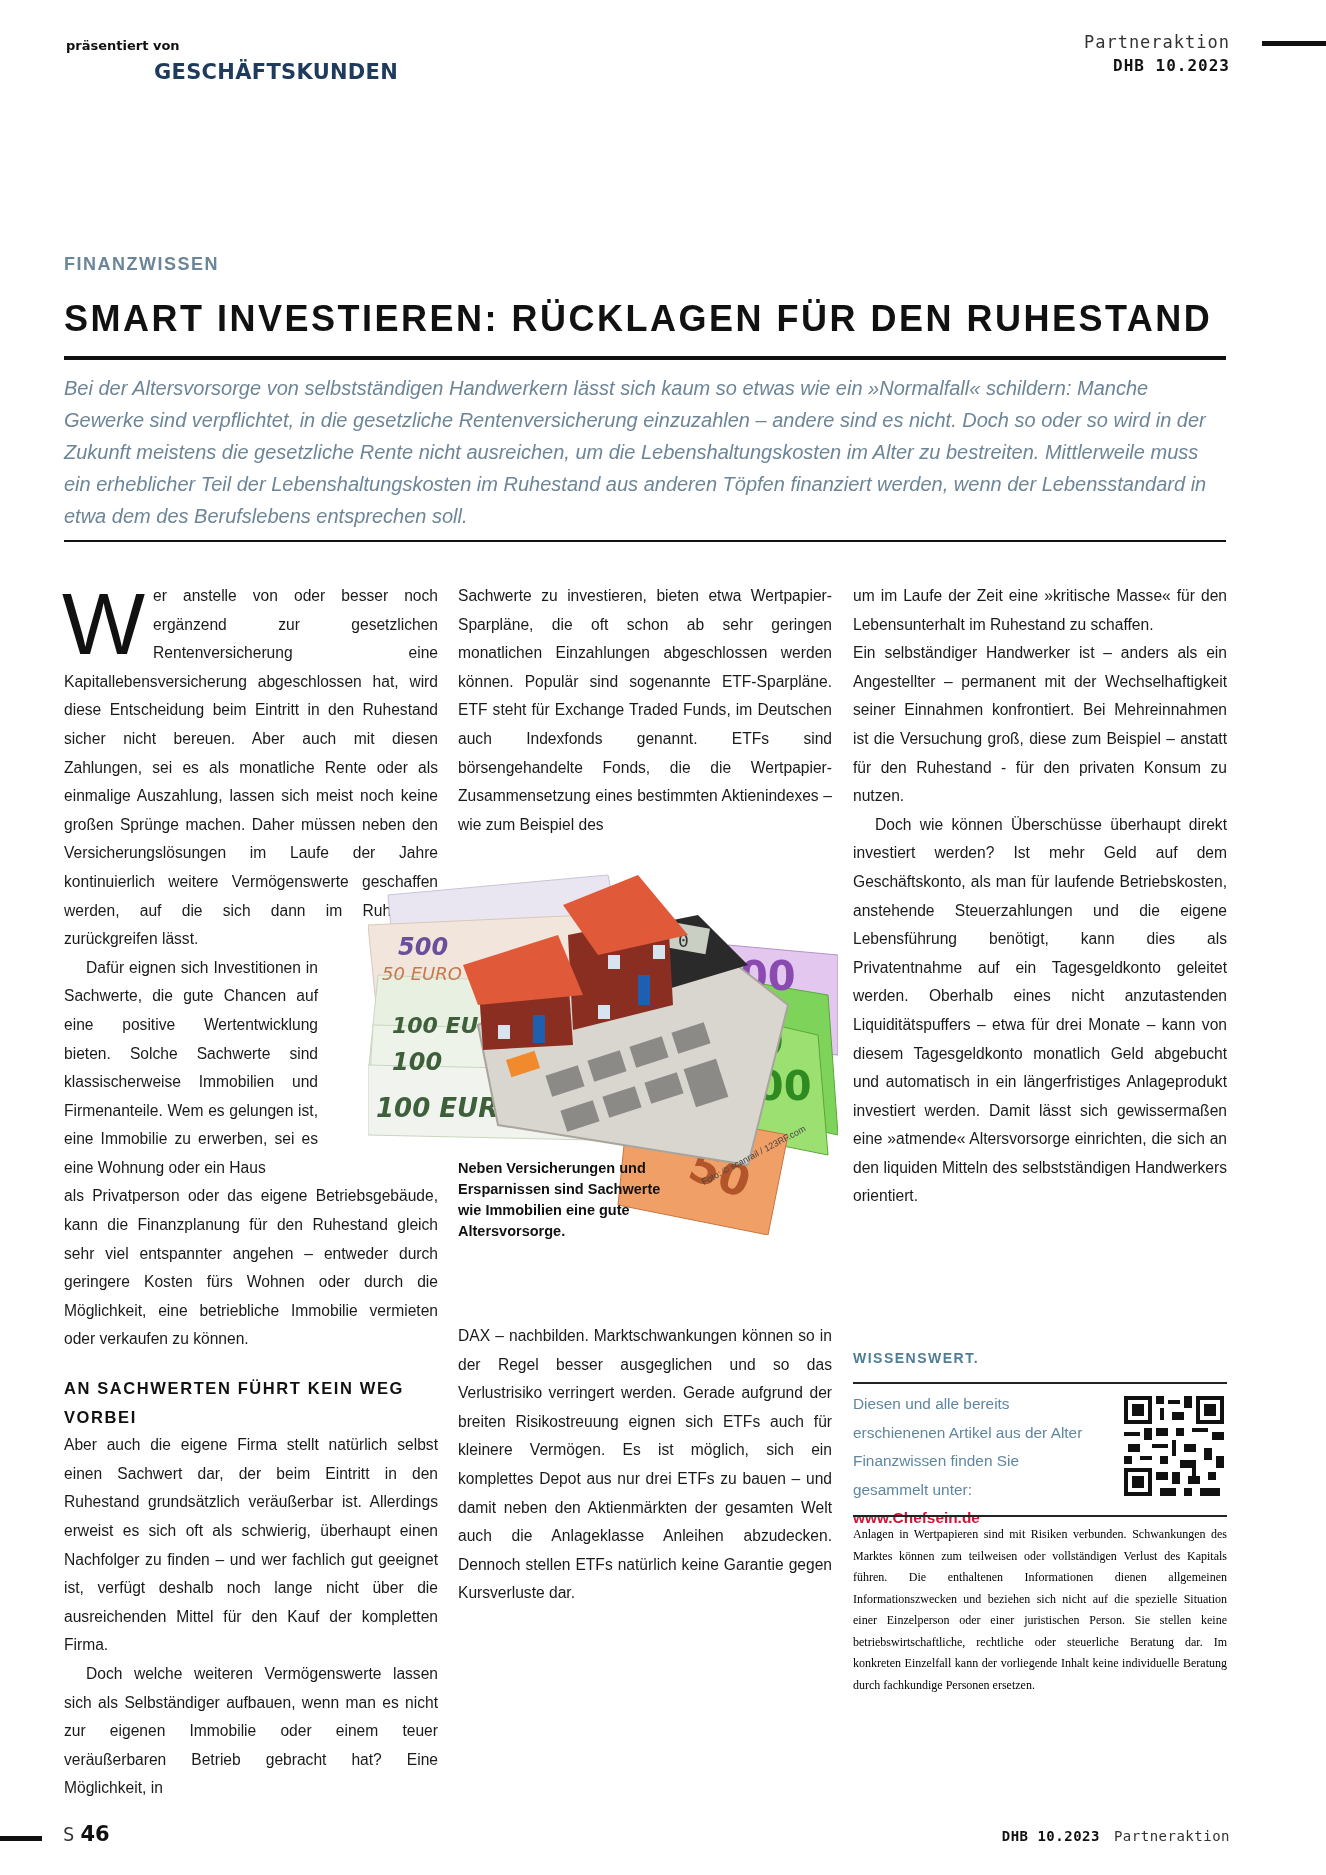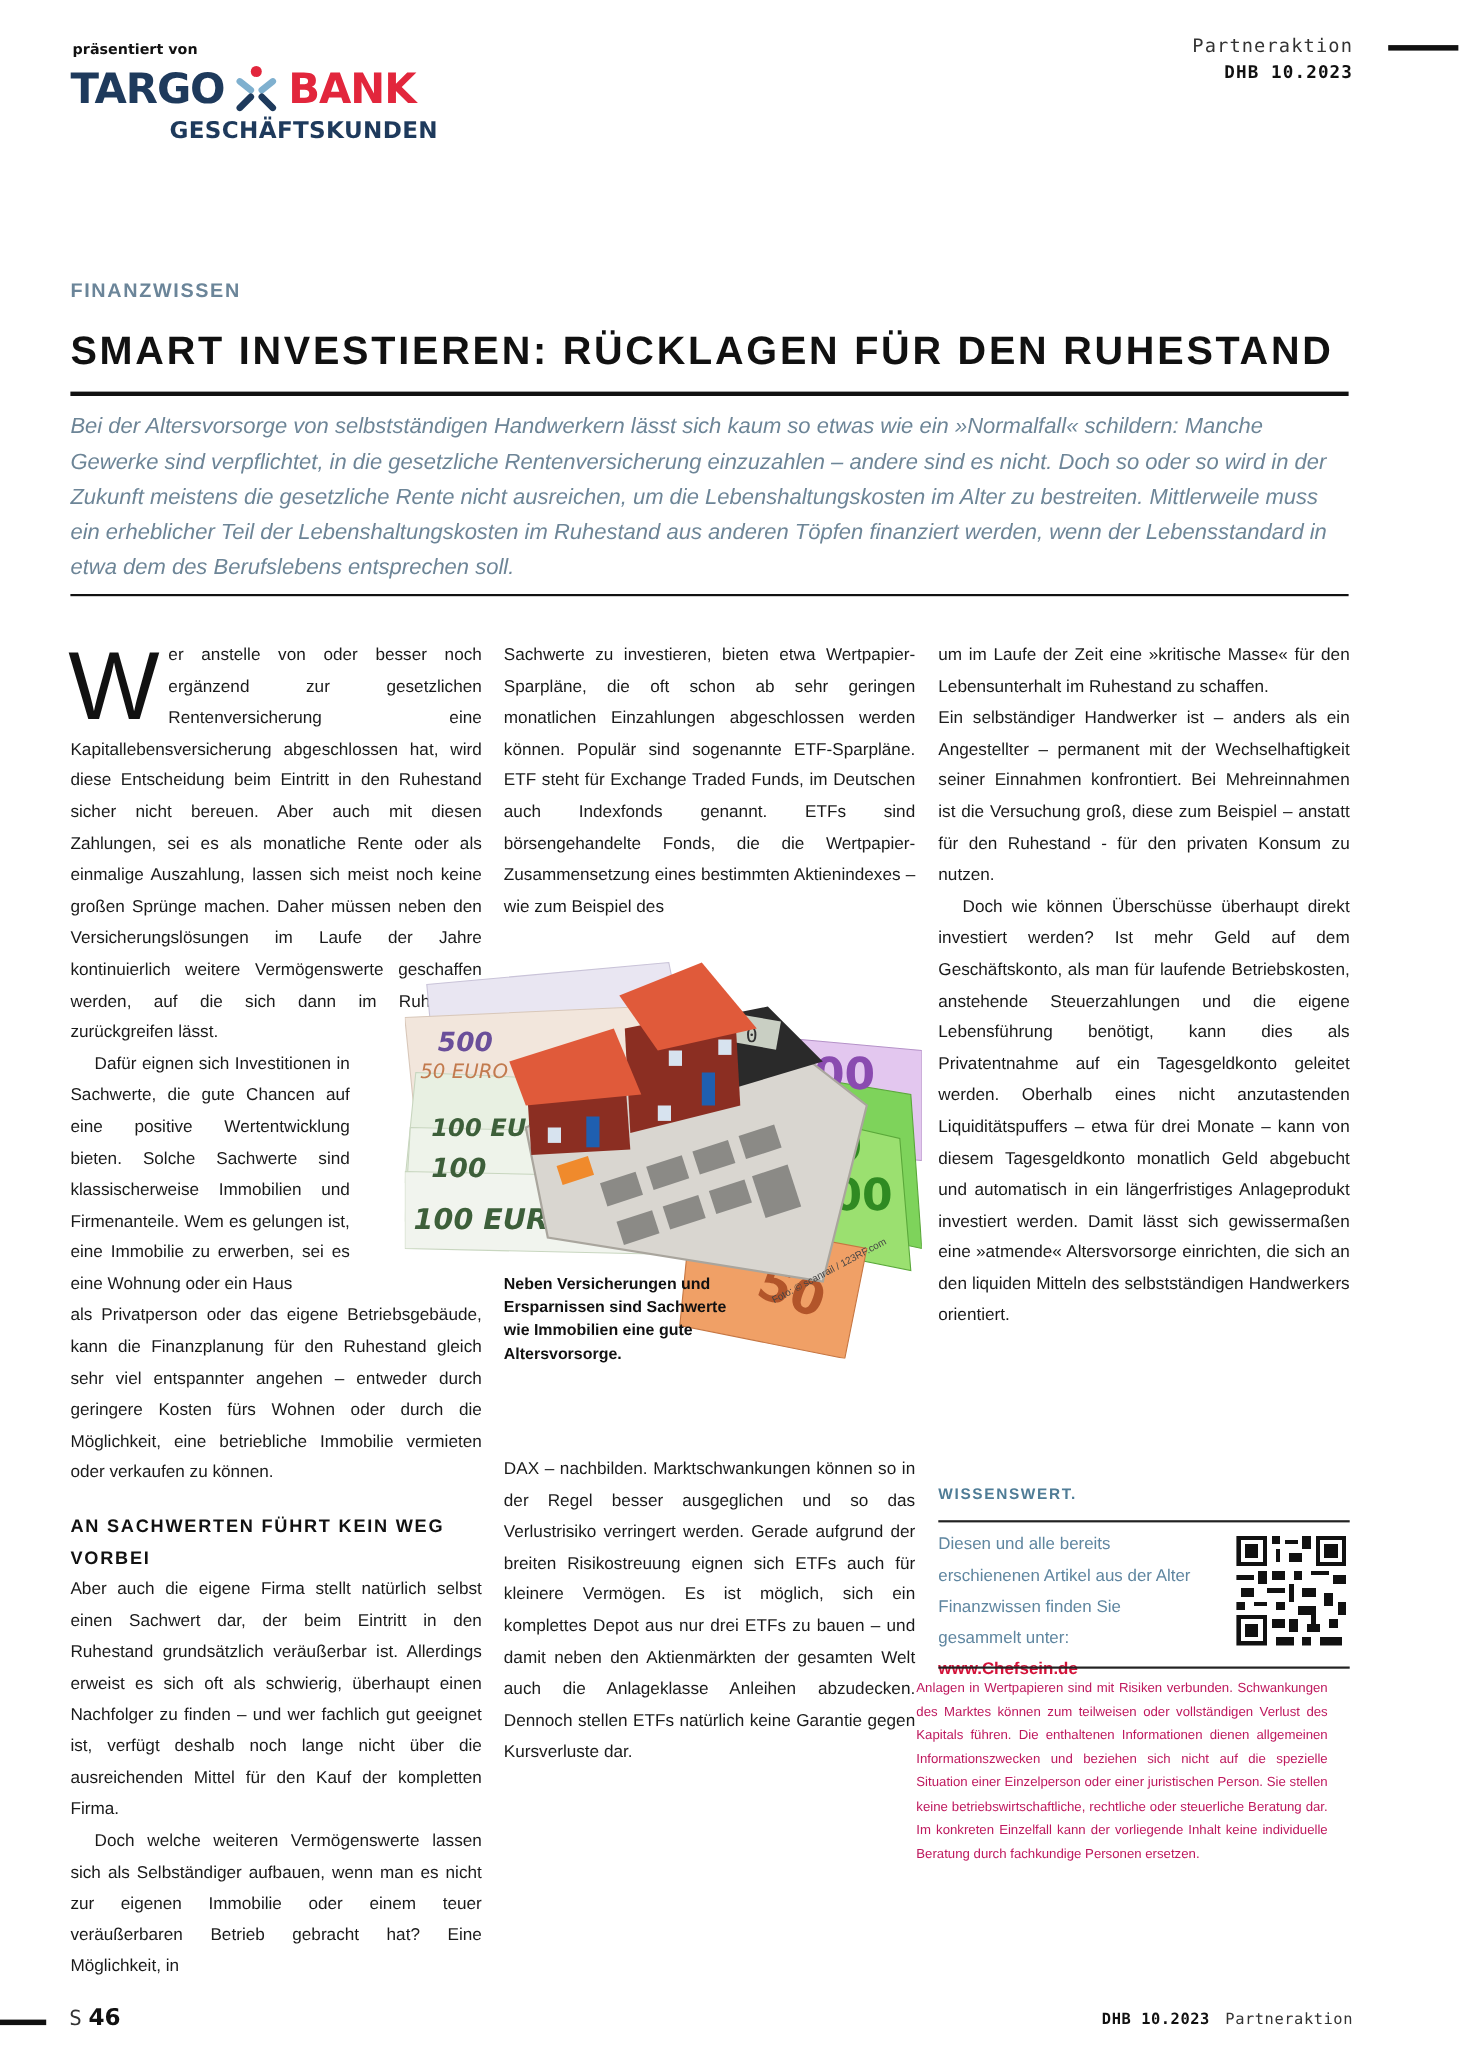--- a/index.html
+++ b/index.html
@@ -48,46 +48,35 @@
     .caption { position: absolute; left: 458px; top: 1158px; width: 220px; font-family: "Liberation Sans", sans-serif; font-weight: bold; font-size: 14.5px; line-height: 21px; color: #111; }
     .credit { position: absolute; left: 700px; top: 1178px; font-family: "Liberation Sans", sans-serif; font-size: 9px; color: #444; transform: rotate(-28deg); transform-origin: left top; white-space: nowrap; }
 
     
     .info-title { position: absolute; left: 853px; top: 1350px; font-family: "Liberation Sans", sans-serif; font-weight: bold; font-size: 14px; letter-spacing: 1.5px; color: #4f7c96; }
     .info-rule { position: absolute; left: 853px; top: 1382px; width: 374px; height: 1.5px; background: #222; }
     .info-text { position: absolute; left: 853px; top: 1390px; width: 240px; font-family: "Liberation Sans", sans-serif; font-size: 15.4px; line-height: 28.5px; color: #5f86a0; }
     .info-link { color: #d3133a; font-weight: bold; }
     .qr { position: absolute; left: 1124px; top: 1396px; width: 100px; height: 100px; }
     .info-rule2 { position: absolute; left: 853px; top: 1515px; width: 374px; height: 1.5px; background: #222; }
-    .disclaimer { position: absolute; left: 833px; top: 1524px; width: 374px; font-family: Liberation Sans, sans-serif; font-size: 12px; line-height: 21.5px; color: #be185d; text-align: justify; }
+    .disclaimer { position: absolute; left: 853px; top: 1524px; width: 374px; font-family: Liberation Serif, serif; font-size: 12px; line-height: 21.5px; color: #000000; text-align: justify; }
 
     
     .foot-rule { position: absolute; left: 0; top: 1836px; width: 42px; height: 5px; background: #111; }
     .page-no { position: absolute; left: 63px; top: 1822px; font-family: "DejaVu Sans Mono", monospace; font-size: 19px; color: #333; }
     .page-no b { font-family: "DejaVu Sans", sans-serif; font-weight: bold; font-size: 21px; color: #111; margin-left: 6px; }
     .foot-right { position: absolute; right: 96px; top: 1828px; font-family: "DejaVu Sans Mono", monospace; font-size: 14px; color: #333; letter-spacing: 0.5px; }
     .foot-right b { color: #111; margin-right: 14px; }
   </style>
 </head>
 <body>
 
 <div class="presented-by">präsentiert von</div>
 
 <div class="logo">
-  <div class="logo-row">
-    <span class="logo-targo">TARGO</span>
-    <svg class="logo-mark" viewBox="0 0 46 46">
-      <circle cx="23" cy="7" r="5" fill="#e2263c"></circle>
-      <line x1="8" y1="16" x2="18" y2="24" stroke="#7fb0cf" stroke-width="6" stroke-linecap="round"></line>
-      <line x1="38" y1="16" x2="28" y2="24" stroke="#7fb0cf" stroke-width="6" stroke-linecap="round"></line>
-      <line x1="18" y1="30" x2="8" y2="40" stroke="#1e3a5c" stroke-width="6" stroke-linecap="round"></line>
-      <line x1="28" y1="30" x2="38" y2="40" stroke="#1e3a5c" stroke-width="6" stroke-linecap="round"></line>
-    </svg>
-    <span class="logo-bank">BANK</span>
-  </div>
   <div class="logo-sub">GESCHÄFTSKUNDEN</div>
 </div>
 
 <div class="mag-top">
   <div class="partner">Partneraktion</div>
   <div class="issue">DHB 10.2023</div>
 </div>
 <div class="top-rule"></div>
 
 <div class="kicker">FINANZWISSEN</div>

